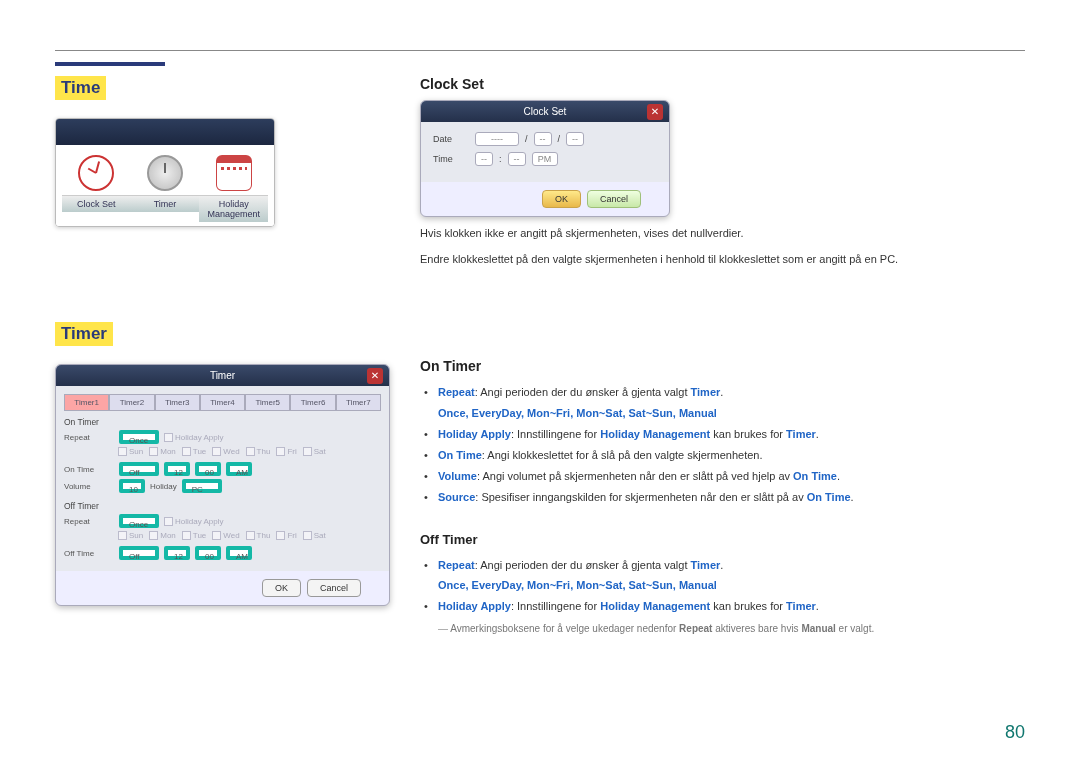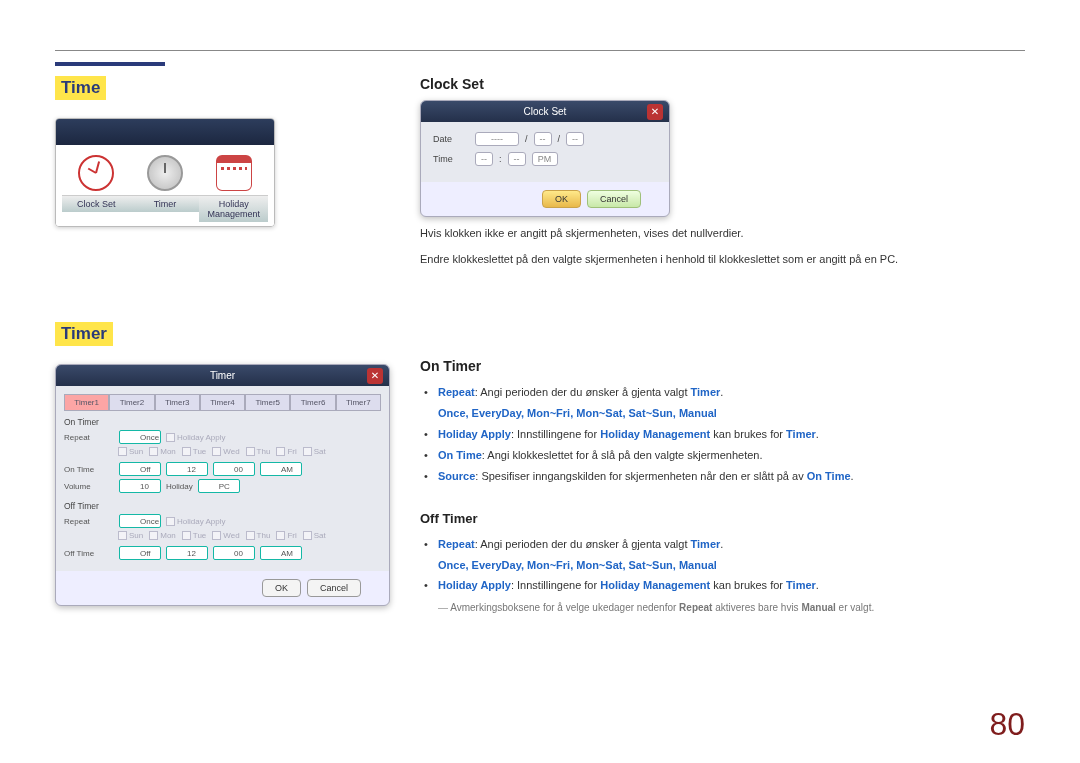--- a/index.html
+++ b/index.html
@@ -15,21 +15,21 @@
 .h3{font-weight:700;font-size:13px;color:#222;margin-top:24px;margin-bottom:8px}
 .section{margin-bottom:70px}
 .para{font-size:11px;line-height:1.6;color:#333;margin-top:8px}
 .bullets{list-style:none;padding-left:18px;margin-top:6px}
 .bullets li{position:relative;line-height:1.9}
 .bullets li::before{content:"•";position:absolute;left:-14px;color:#333}
 .k{color:#2065c6;font-weight:700}
 .kline{color:#2065c6;font-weight:700;margin-left:0}
 .note{font-size:10px;color:#777;margin-top:6px;margin-left:18px}
 .note::before{content:"— ";color:#999}
-.pagenum{position:absolute;bottom:20px;right:55px;font-size:32px;color:#7f1d1d}
+.pagenum{position:absolute;bottom:20px;right:55px;font-size:18px;color:#0f766e}
 
 .dlg{border:1px solid #aab;border-radius:6px;box-shadow:0 2px 6px rgba(0,0,0,.25);overflow:hidden;background:#eef}
 .dlg-clock{width:250px}
 .dlg-title{background:linear-gradient(#3a4a6a,#24304a);color:#fff;font-size:10px;text-align:center;padding:5px 0;position:relative}
 .dlg-x{position:absolute;right:6px;top:3px;width:16px;height:16px;background:#b33;color:#fff;border-radius:3px;font-size:10px;line-height:16px;text-align:center}
 .dlg-body{padding:10px 12px;background:#e7e9ef}
 .row{display:flex;align-items:center;gap:6px;margin-bottom:6px;font-size:9px;color:#444}
 .lbl{width:36px}
 .sel{border:1px solid #aab;background:#fff;border-radius:3px;padding:1px 4px;font-size:9px;min-width:26px;text-align:center;color:#888}
 .sel.s{min-width:18px}
@@ -54,21 +54,21 @@
 .tp-lbl{border-top:1px solid #ccc;background:linear-gradient(#eee,#bcc);font-size:9px;color:#335;padding:3px 0}
 
 .dlg-timer{width:335px;margin-top:18px}
 .dlg-timer .dlg-body{padding:8px;font-size:8.5px}
 .tabs{display:flex;margin-bottom:6px}
 .tab{flex:1;text-align:center;padding:3px 0;border:1px solid #aab;background:#dde;font-size:8px;color:#556}
 .tab.on{background:#fca5a5;font-weight:400}
 .grp-title{font-size:8.5px;color:#444;margin:4px 0 2px}
 .trow{display:flex;align-items:center;gap:5px;margin:3px 0}
 .trow .lab{width:50px;font-size:8px;color:#555}
-.tsel{border:1px solid #14b8a6;background:#fff;border-radius:2px;padding:0 20px;font-size:8px;height:14px;line-height:13px;color:#555}
+.tsel{border:4px solid #14b8a6;background:#fff;border-radius:2px;padding:0 6px;font-size:8px;height:14px;line-height:13px;color:#555}
 .tsel.w1{width:40px}
 .tsel.w2{width:26px}
 .daysrow{display:flex;gap:6px;margin:2px 0 6px 54px}
 .day{display:flex;align-items:center;gap:2px;font-size:8px;color:#aab}
 .day .cb{width:9px;height:9px;border:1px solid #bbc;background:#f3f3f7}
 </style>
 </head>
 <body>
 
 <div class="page">
@@ -260,20 +260,21 @@
         <p class="para">Hvis klokken ikke er angitt på skjermenheten, vises det nullverdier.</p>
         <p class="para">Endre klokkeslettet på den valgte skjermenheten i henhold til klokkeslettet som er angitt på en PC.</p>
       </div>
 
       <div style="margin-top:90px">
         <div class="h2">On Timer</div>
         <ul class="bullets">
           <li><span class="k">Repeat</span><span>: Angi perioden der du ønsker å gjenta valgt </span><span class="k">Timer</span>.<br><span class="kline">Once, EveryDay, Mon~Fri, Mon~Sat, Sat~Sun, Manual</span></li>
           <li><span class="k">Holiday Apply</span><span>: Innstillingene for </span><span class="k">Holiday Management</span><span> kan brukes for </span><span class="k">Timer</span>.</li>
           <li><span class="k">On Time</span><span>: Angi klokkeslettet for å slå på den valgte skjermenheten.</span></li>
+          <li><span class="k">Volume</span><span>: Angi volumet på skjermenheten når den er slått på ved hjelp av </span><span class="k">On Time</span>.</li>
           <li><span class="k">Source</span><span>: Spesifiser inngangskilden for skjermenheten når den er slått på av </span><span class="k">On Time</span>.</li>
         </ul>
 
         <div class="h3">Off Timer</div>
         <ul class="bullets">
           <li><span class="k">Repeat</span><span>: Angi perioden der du ønsker å gjenta valgt </span><span class="k">Timer</span>.<br><span class="kline">Once, EveryDay, Mon~Fri, Mon~Sat, Sat~Sun, Manual</span></li>
           <li><span class="k">Holiday Apply</span><span>: Innstillingene for </span><span class="k">Holiday Management</span><span> kan brukes for </span><span class="k">Timer</span>.</li>
         </ul>
         <div class="note"><span>Avmerkingsboksene for å velge ukedager nedenfor </span><b>Repeat</b><span> aktiveres bare hvis </span><b>Manual</b><span> er valgt.</span></div>
       </div>

